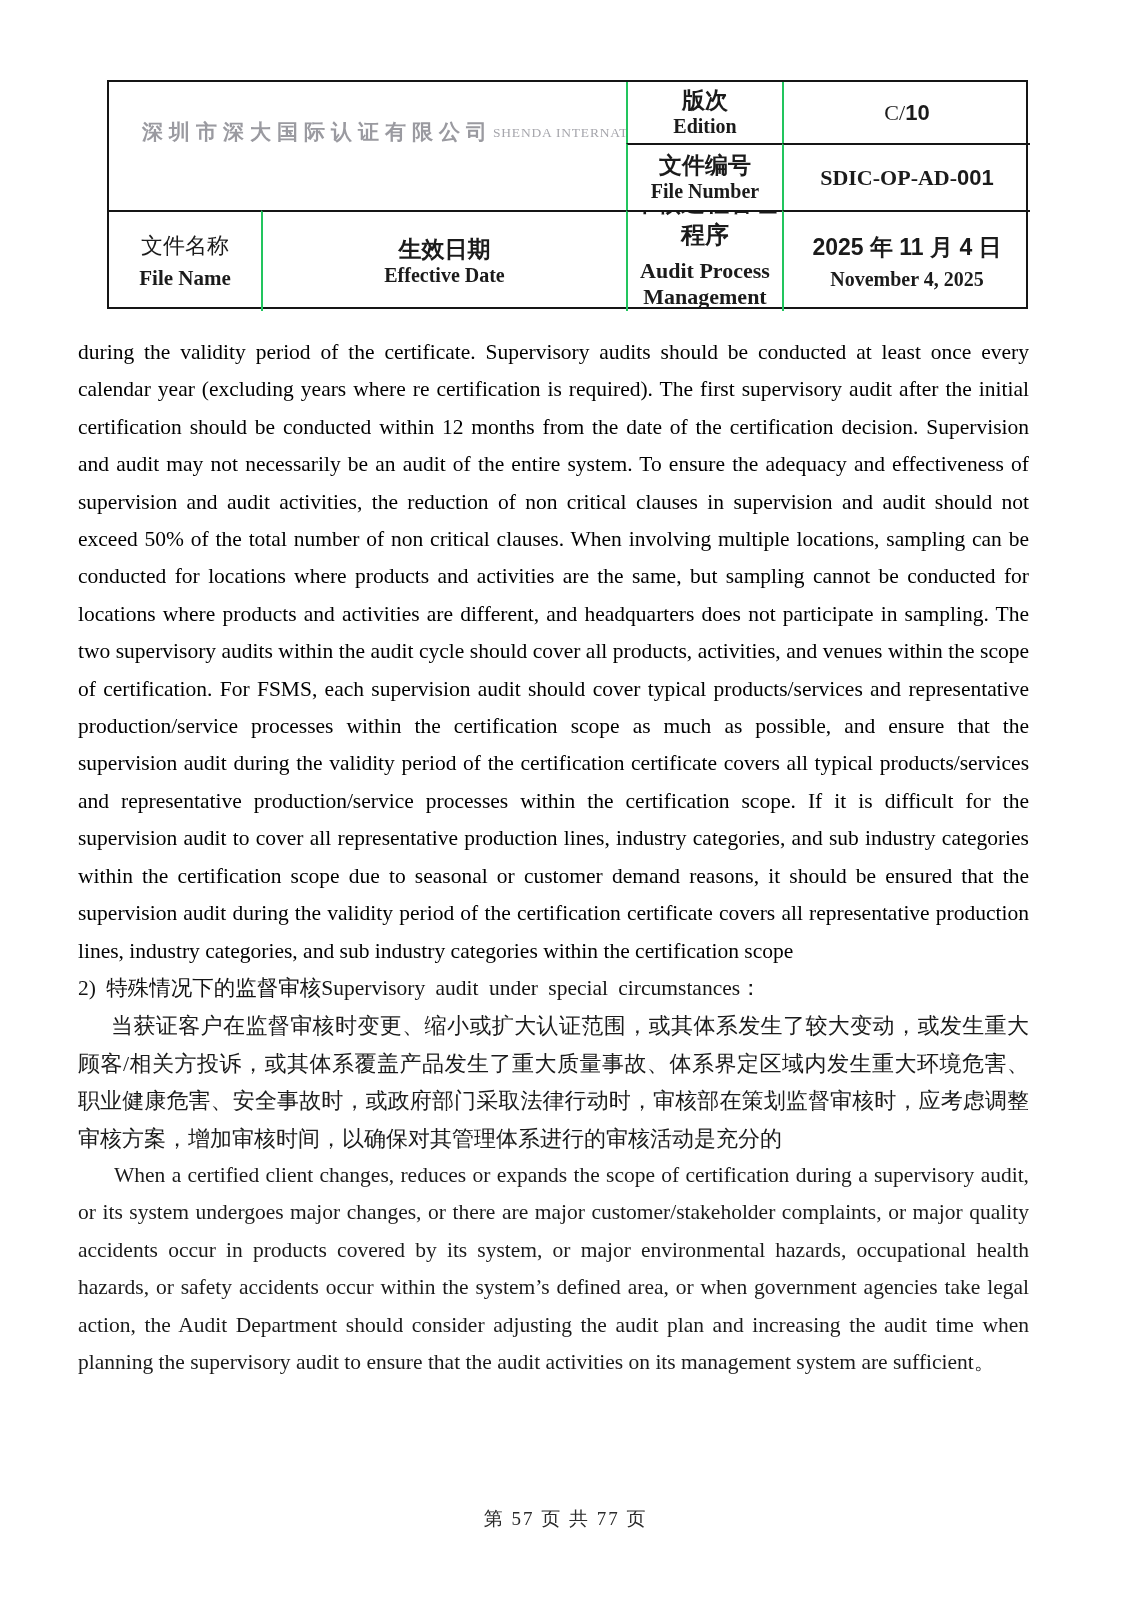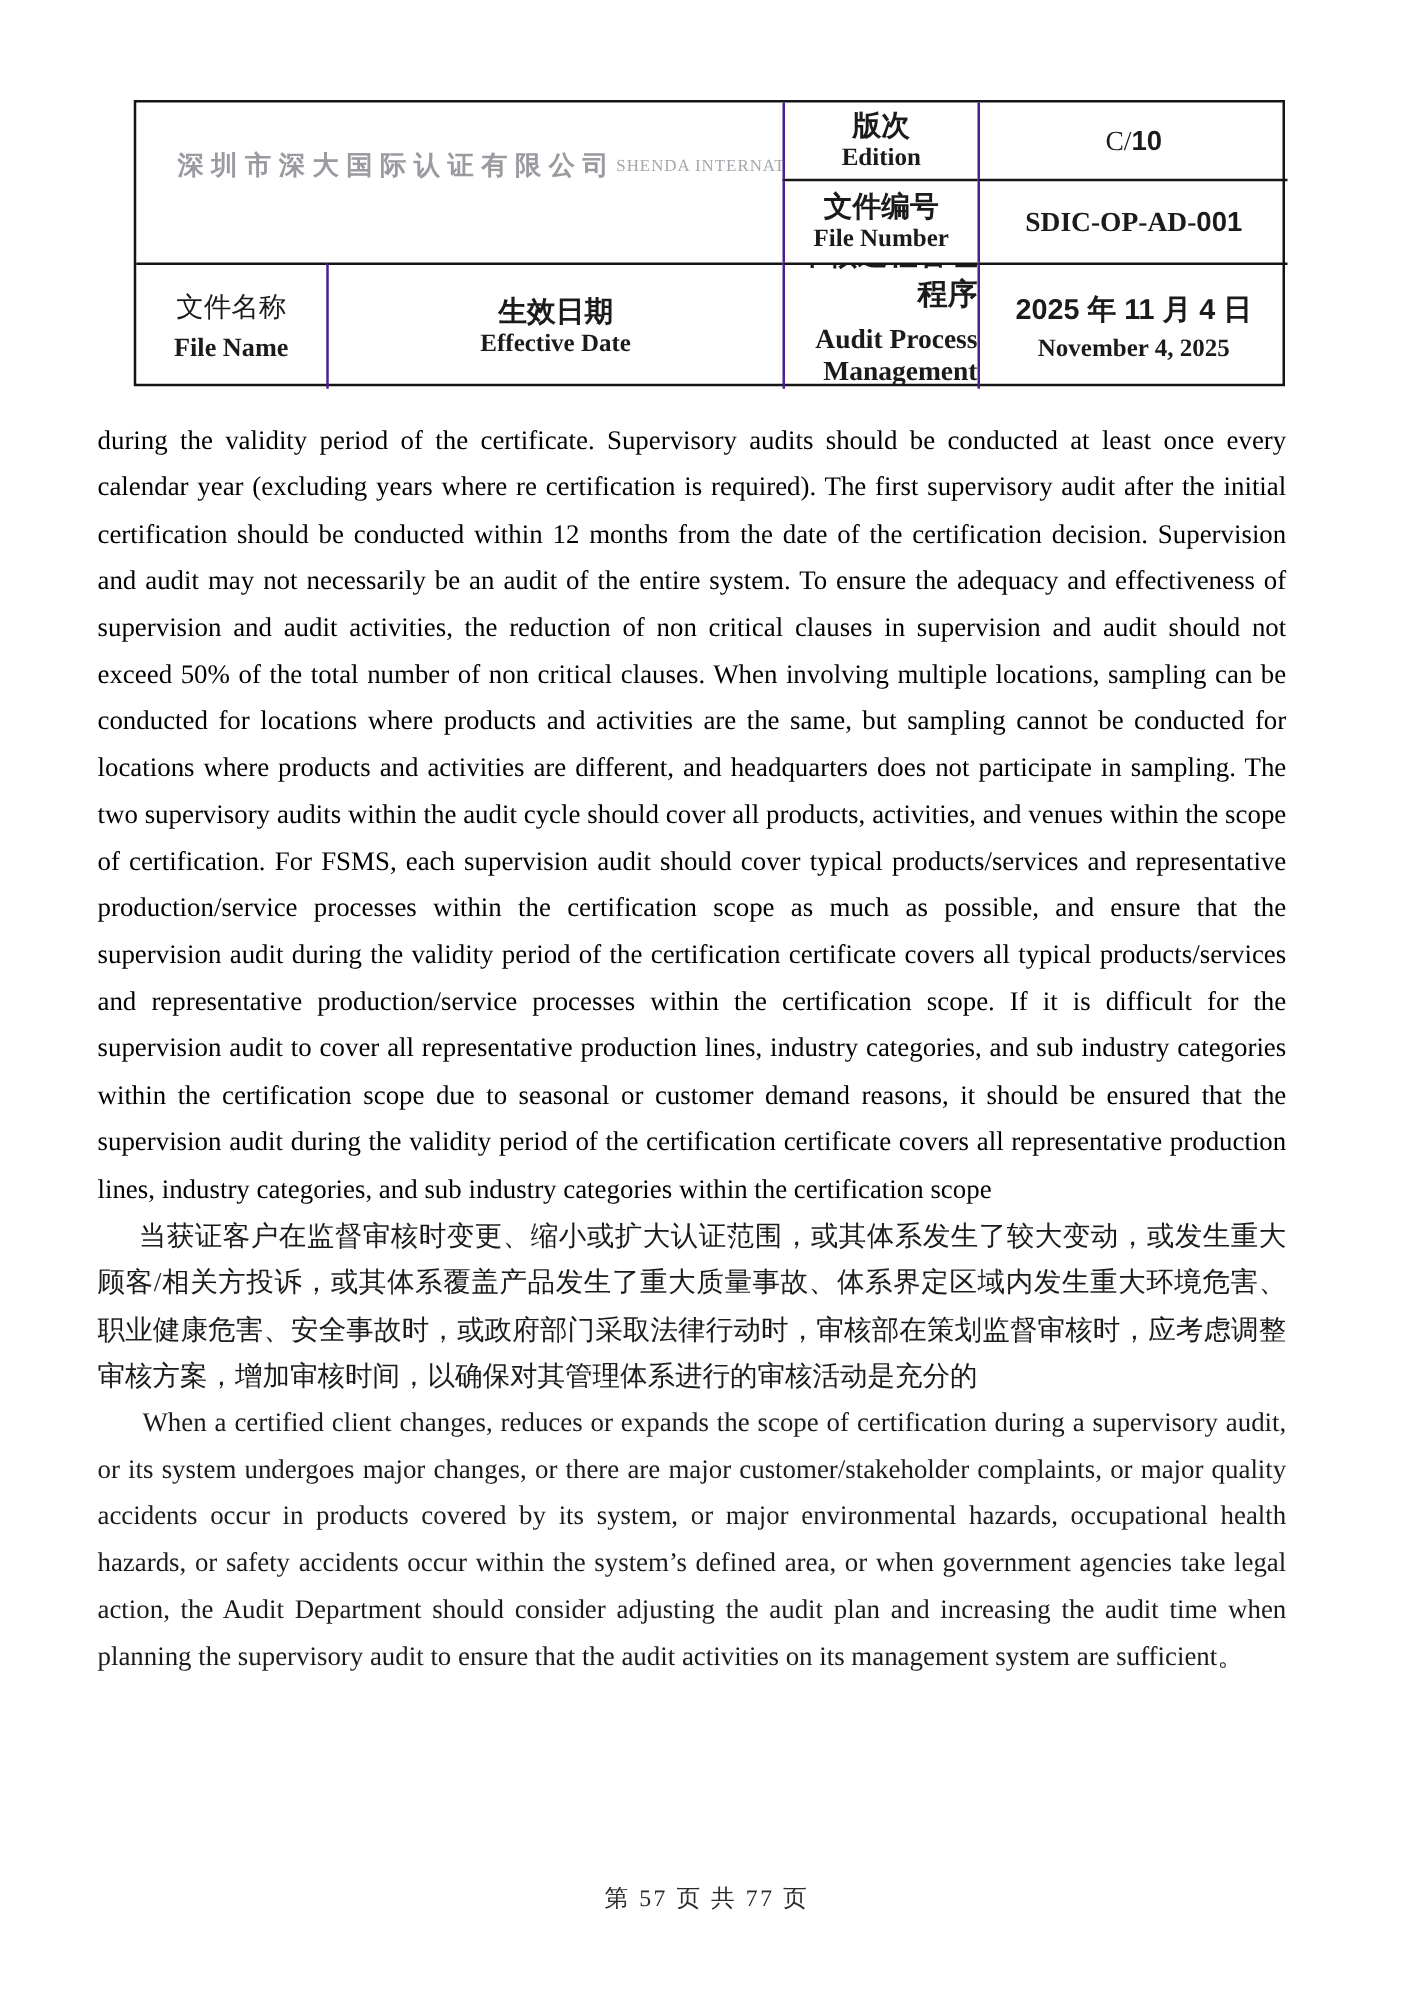--- a/index.html
+++ b/index.html
@@ -22,22 +22,22 @@
     border: 2px solid #151515;
     box-sizing: border-box;
     background: #fff;
   }
   .cell {
     display: flex; flex-direction: column;
     align-items: center; justify-content: center;
     text-align: center; box-sizing: border-box;
     overflow: hidden;
   }
-  .bl { border-left: 2px solid #4c1d95; }
-  .bt { border-top: 2px solid #151515; text-align: right; }
+  .bl { border-left: 2px solid #22c55e; }
+  .bt { border-top: 2px solid #151515; }
 
   .cell-logo {
     grid-column: 1 / 3; grid-row: 1 / 3;
     flex-direction: row;
     justify-content: flex-start; align-items: center;
     padding: 0 12px 28px 20px; gap: 13px;
     text-align: left;
   }
   .company { display: flex; flex-direction: row; justify-content: center; }
   .company-cn {
@@ -151,17 +151,18 @@
     <span class="title-en">Audit Process Management Procedure</span>
   </div>
   <div class="cell bl bt">
     <span class="date-cn">2025 年 11 月 4 日</span>
     <span class="date-en">November 4, 2025</span>
   </div>
 </div>
 
 <div class="content">
   <p class="para-blue">during the validity period of the certificate. Supervisory audits should be conducted at least once every calendar year (excluding years where re certification is required). The first supervisory audit after the initial certification should be conducted within 12 months from the date of the certification decision. Supervision and audit may not necessarily be an audit of the entire system. To ensure the adequacy and effectiveness of supervision and audit activities, the reduction of non critical clauses in supervision and audit should not exceed 50% of the total number of non critical clauses. When involving multiple locations, sampling can be conducted for locations where products and activities are the same, but sampling cannot be conducted for locations where products and activities are different, and headquarters does not participate in sampling. The two supervisory audits within the audit cycle should cover all products, activities, and venues within the scope of certification. For FSMS, each supervision audit should cover typical products/services and representative production/service processes within the certification scope as much as possible, and ensure that the supervision audit during the validity period of the certification certificate covers all typical products/services and representative production/service processes within the certification scope. If it is difficult for the supervision audit to cover all representative production lines, industry categories, and sub industry categories within the certification scope due to seasonal or customer demand reasons, it should be ensured that the supervision audit during the validity period of the certification certificate covers all representative production lines, industry categories, and sub industry categories within the certification scope</p>
+  <p class="heading">2) 特殊情况下的监督审核Supervisory audit under special circumstances：</p>
   <p class="cn-para">当获证客户在监督审核时变更、缩小或扩大认证范围，或其体系发生了较大变动，或发生重大顾客/相关方投诉，或其体系覆盖产品发生了重大质量事故、体系界定区域内发生重大环境危害、职业健康危害、安全事故时，或政府部门采取法律行动时，审核部在策划监督审核时，应考虑调整审核方案，增加审核时间，以确保对其管理体系进行的审核活动是充分的</p>
   <p class="en-para">When a certified client changes, reduces or expands the scope of certification during a supervisory audit, or its system undergoes major changes, or there are major customer/stakeholder complaints, or major quality accidents occur in products covered by its system, or major environmental hazards, occupational health hazards, or safety accidents occur within the system’s defined area, or when government agencies take legal action, the Audit Department should consider adjusting the audit plan and increasing the audit time when planning the supervisory audit to ensure that the audit activities on its management system are sufficient。</p>
 </div>
 
 <div class="footer">第 57 页 共 77 页</div>
 
 </body></html>

